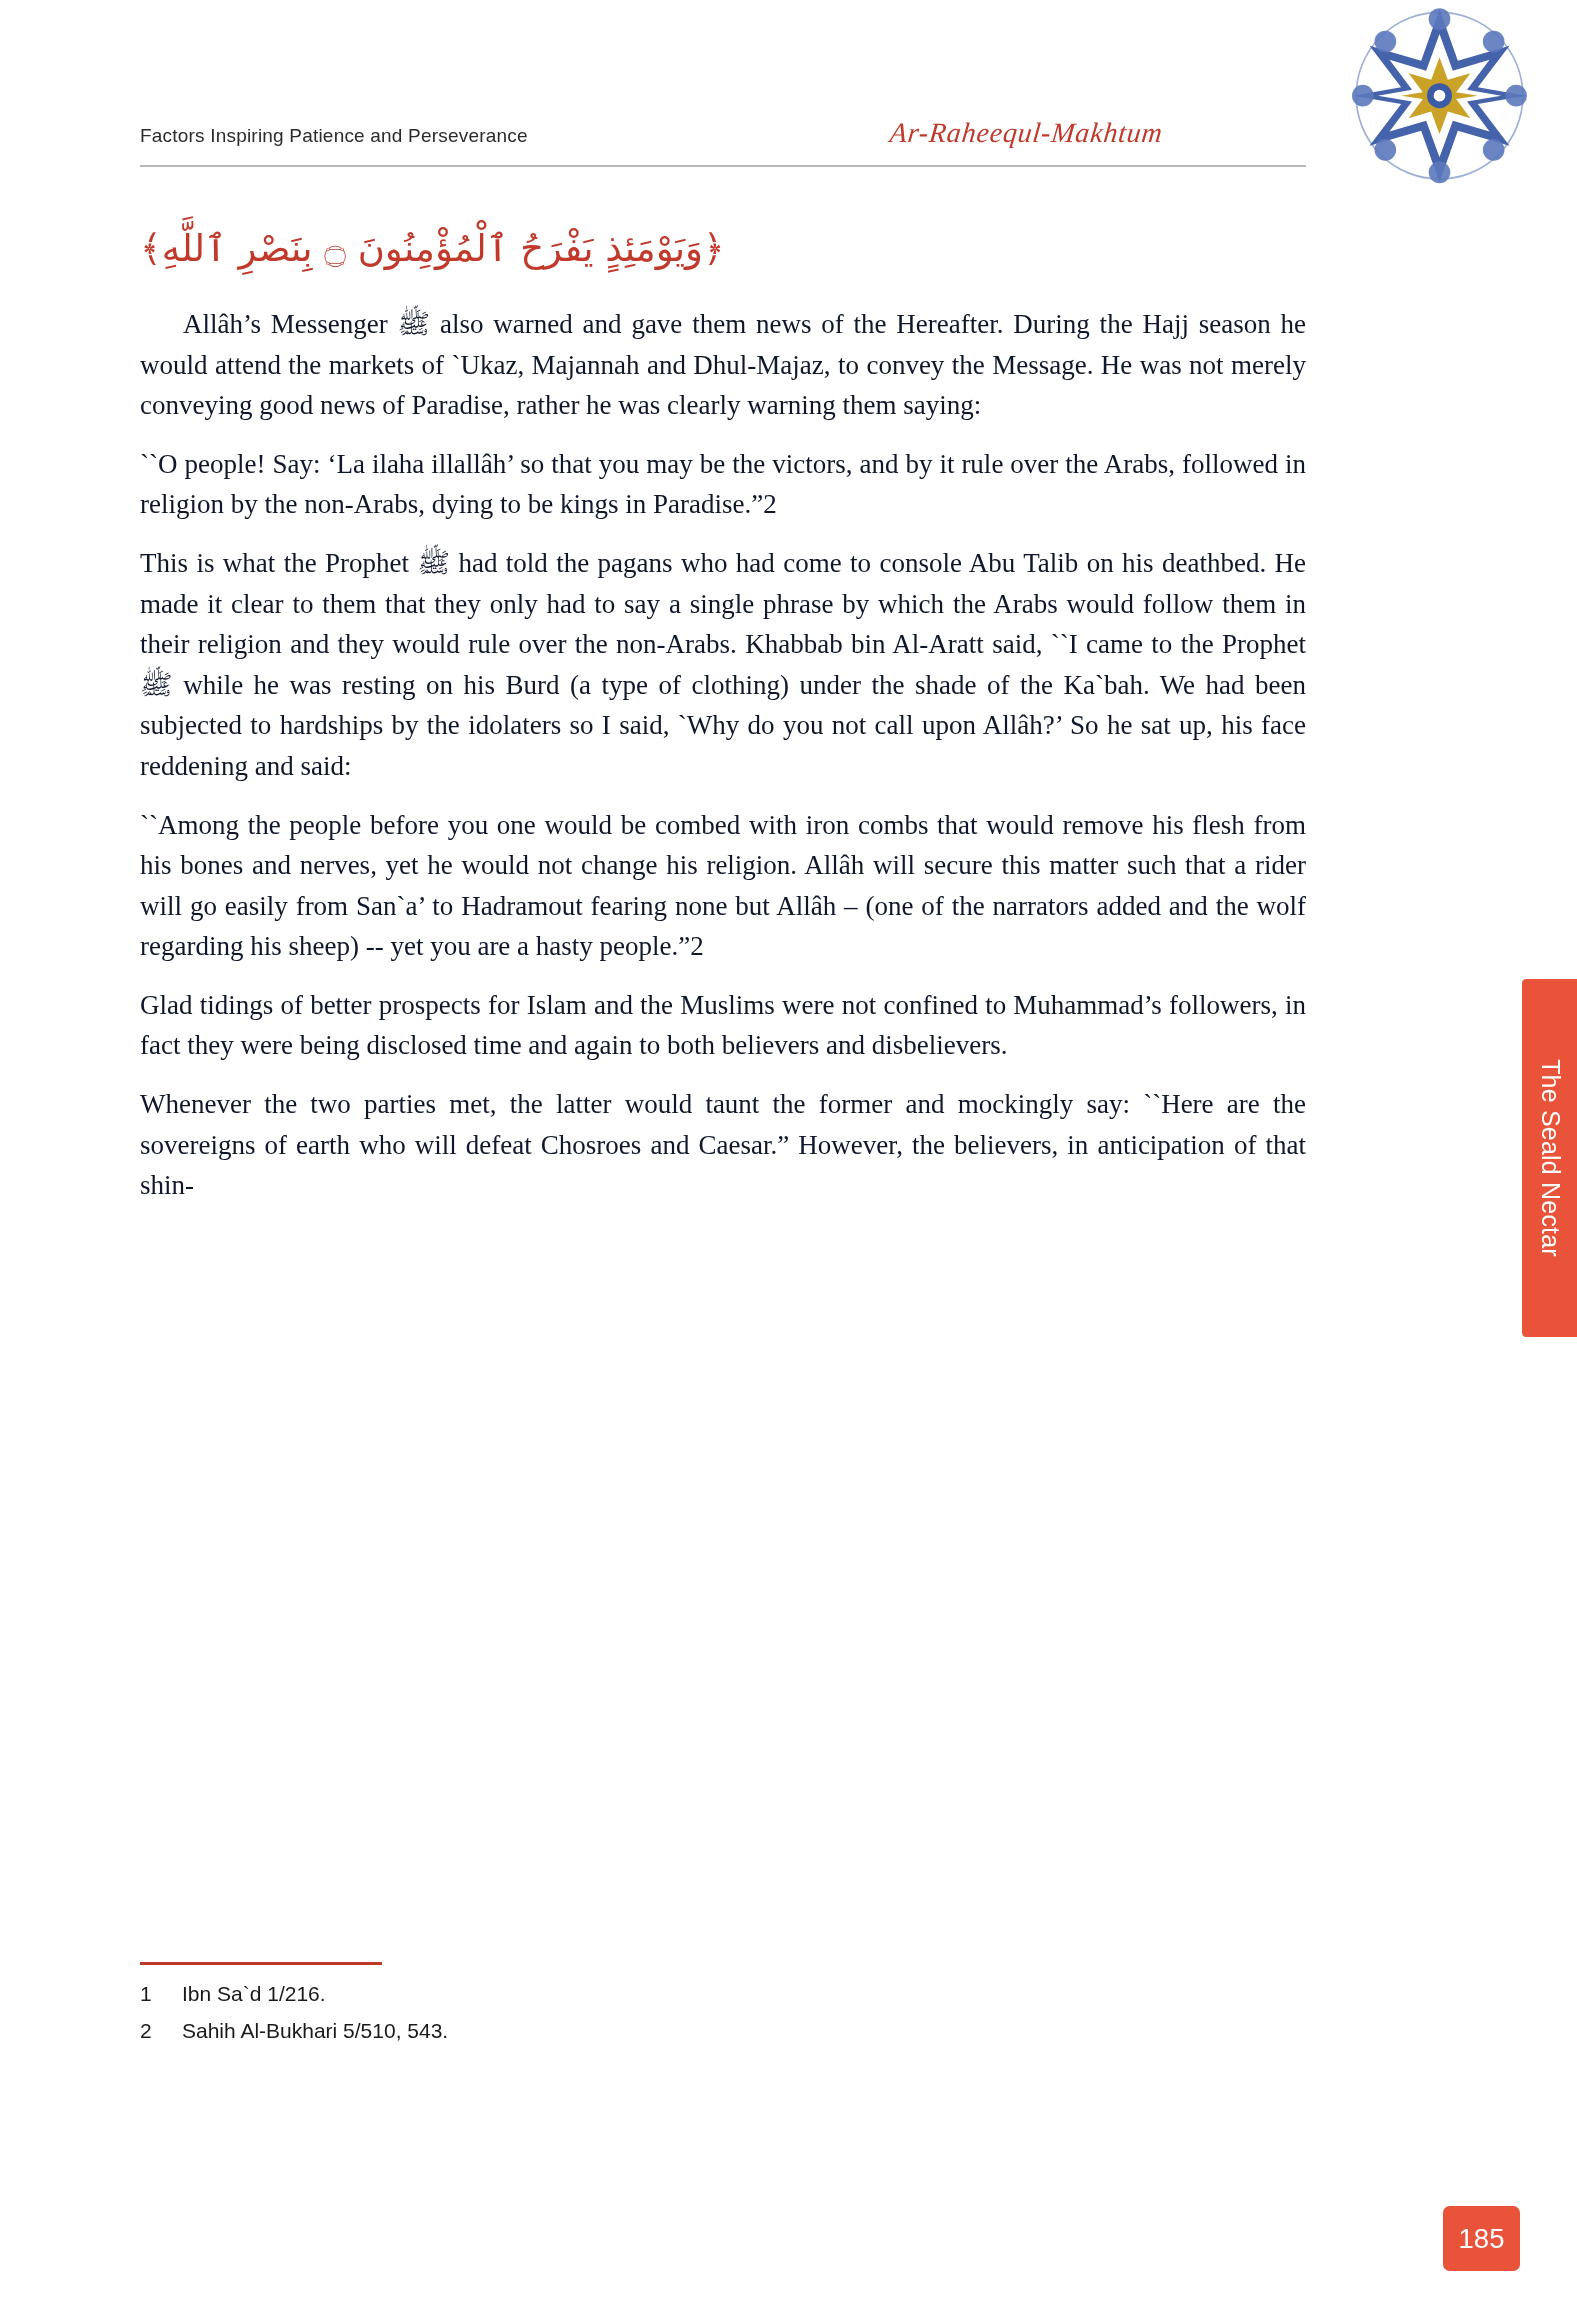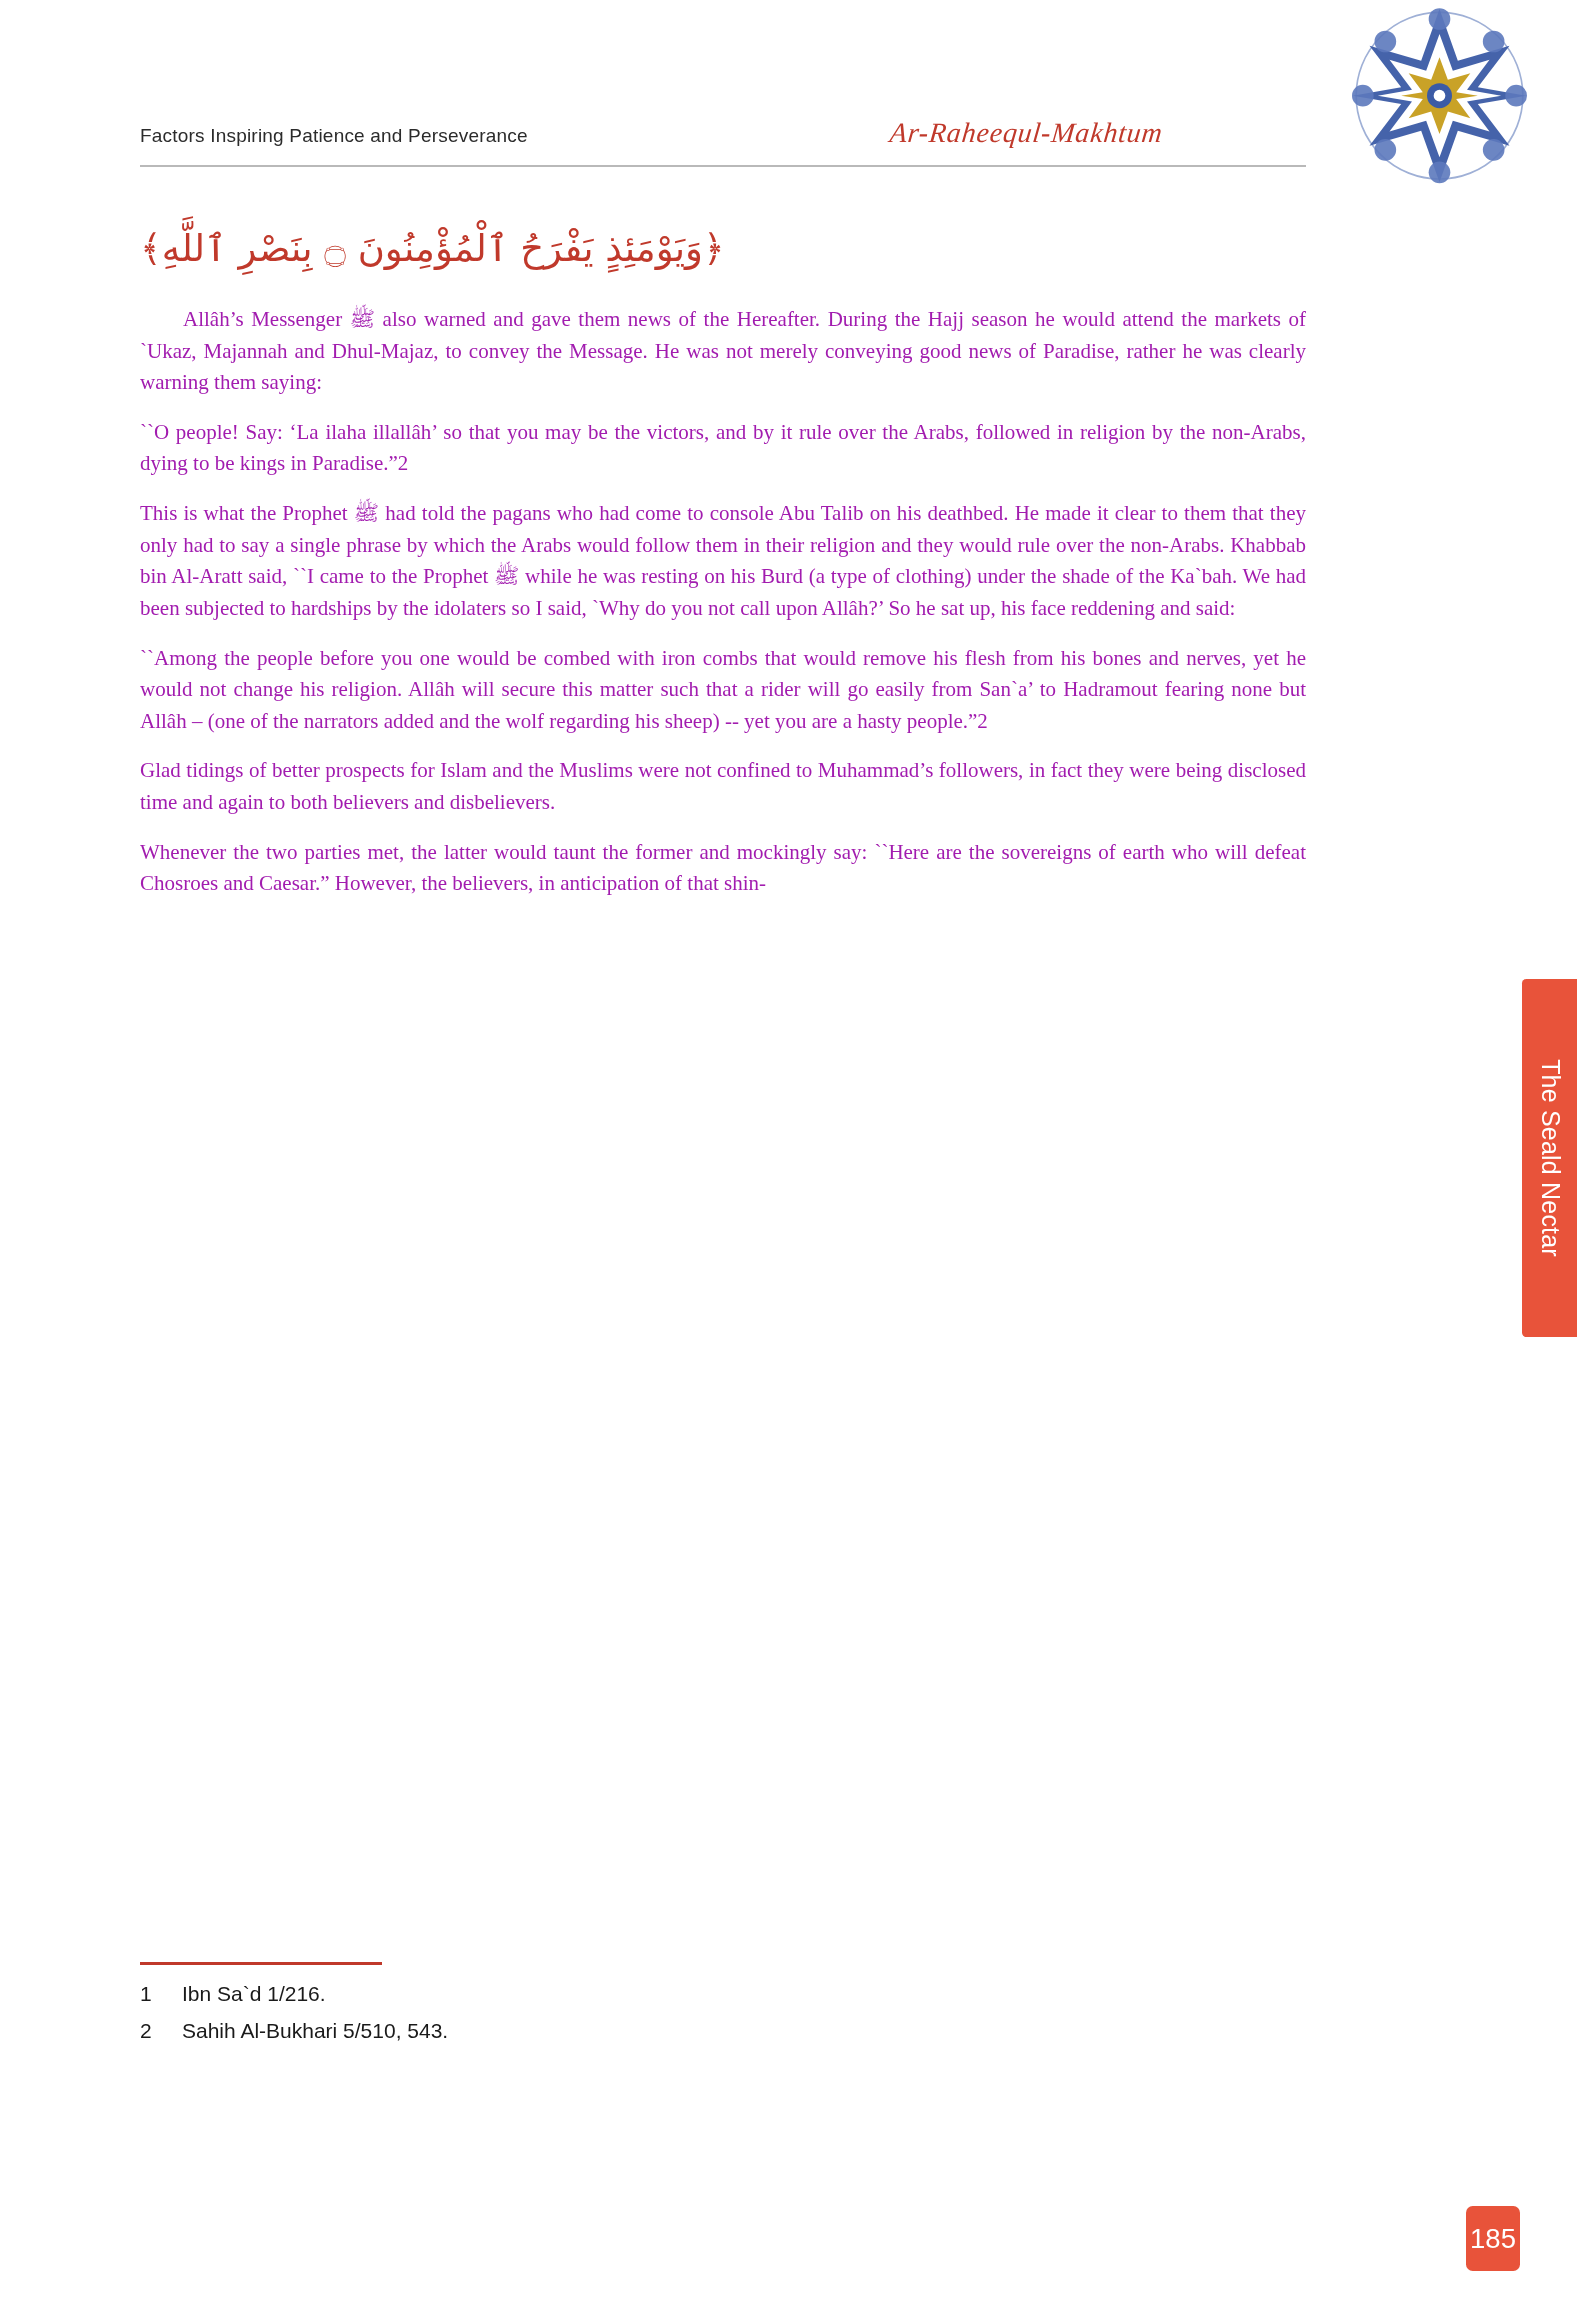--- a/index.html
+++ b/index.html
@@ -113,24 +113,24 @@
     width: 1075px;
     font-family: "Liberation Sans", sans-serif;
     font-size: 24.6px;
     line-height: 1.55;
     color: #1a1a1a;
     text-align: justify;
   }
 
   p.body {
     margin: 0 0 18.3px 0;
-    font-size: 21px;
+    font-size: 27px;
     line-height: 1.5;
     text-align: justify;
-    color: #a21caf;
+    color: #0f172a;
   }
   p.body.indent {
     text-indent: 43px;
   }
 
   
   .footnote-rule {
     position: absolute;
     left: 140px;
     top: 1962px;
@@ -154,21 +154,21 @@
   .footnote-num {
     width: 42px;
     flex: none;
   }
 
   
   .page-number {
     position: absolute;
     right: 57px;
     bottom: 48px;
-    width: 54px;
+    width: 77px;
     height: 65px;
     background: #e8533a;
     border-radius: 6.7px;
     color: #fff;
     font-family: "Liberation Sans", sans-serif;
     font-size: 27.5px;
     display: flex;
     align-items: center;
     justify-content: center;
   }

